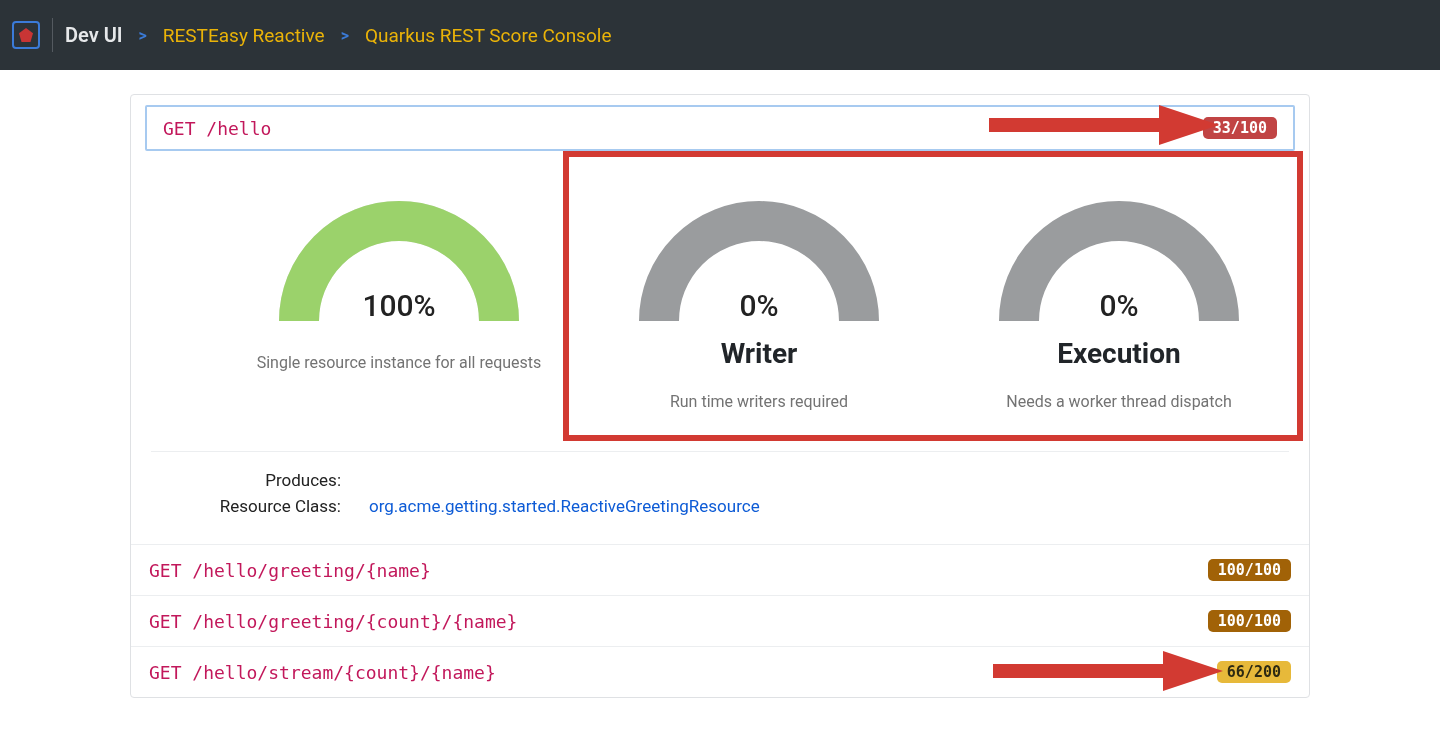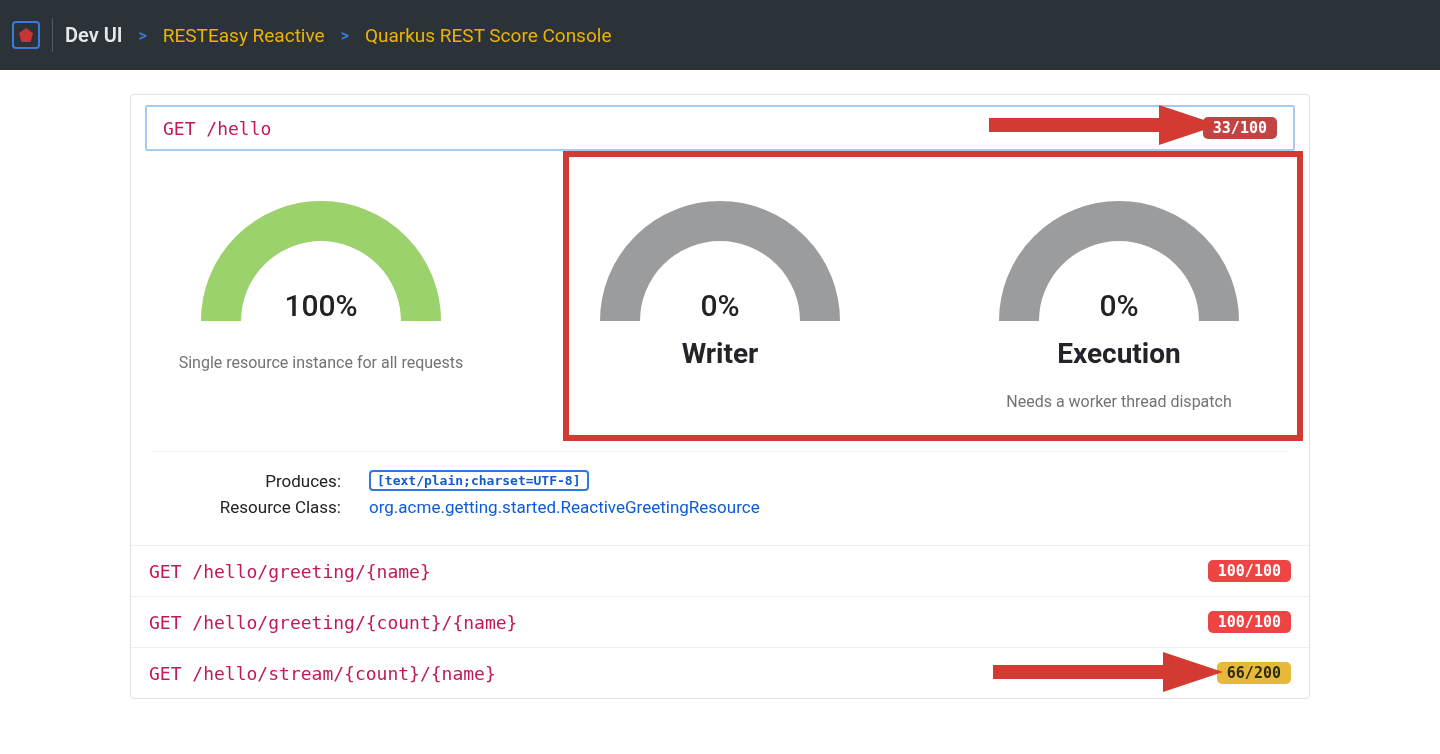--- a/index.html
+++ b/index.html
@@ -79,30 +79,29 @@
   }
   .badge {
     font-family: SFMono-Regular, Menlo, Consolas, monospace;
     font-weight: 700;
     font-size: 15px;
     padding: 2px 10px;
     border-radius: 5px;
     color: #fff;
   }
   .badge.red    { background: #c14444; }
-  .badge.green  { background: #ef4444; }
+  .badge.green  { background: #a16207; }
   .badge.yellow { background: #e7b93a; color: #2d2a12; }
   .row-spacer { flex: 1; }
   
   .gauges {
     display: flex;
-    justify-content: space-between;
+    justify-content: flex-end;
     padding: 20px 10px 4px 10px;
     position: relative;
-    gap: 8px;
   }
   .gauge-card {
     width: 360px;
     text-align: center;
     padding: 10px 6px 26px 6px;
   }
   .gauge-card .gauge-svg { display: block; margin: 0 auto; }
   .gauge-title {
     font-size: 28px;
     font-weight: 700;
@@ -200,37 +199,37 @@
       <div class="gauge-sub">Single resource instance for all requests</div>
     </div>
 
     <div class="gauge-card">
       <svg class="gauge-svg" width="280" height="150" viewBox="0 0 280 150">
         <path d="M40 140 A100 100 0 0 1 240 140" fill="none" stroke="#9a9c9e" stroke-width="40"></path>
         <path id="arc1" d="M40 140 A100 100 0 0 1 240 140" fill="none" stroke-width="40" stroke="#9a9c9e" stroke-dasharray="0 314.1592653589793"></path>
         <text x="140" y="135" text-anchor="middle" class="gauge-val">0%</text>
       </svg>
       <div class="gauge-title">Writer</div>
+      <div class="gauge-sub">Run time writers required</div>
     </div>
 
     <div class="gauge-card">
       <svg class="gauge-svg" width="280" height="150" viewBox="0 0 280 150">
         <path d="M40 140 A100 100 0 0 1 240 140" fill="none" stroke="#9a9c9e" stroke-width="40"></path>
         <path id="arc2" d="M40 140 A100 100 0 0 1 240 140" fill="none" stroke-width="40" stroke="#9a9c9e" stroke-dasharray="0 314.1592653589793"></path>
         <text x="140" y="135" text-anchor="middle" class="gauge-val">0%</text>
       </svg>
       <div class="gauge-title">Execution</div>
       <div class="gauge-sub">Needs a worker thread dispatch</div>
     </div>
   </div>
 
   <div class="meta-block">
     <div class="meta-row">
       <div class="meta-label">Produces:</div>
-      <span class="produces-chip">[text/plain;charset=UTF-8]</span>
     </div>
     <div class="meta-row">
       <div class="meta-label">Resource Class:</div>
       <span class="class-link">org.acme.getting.started.ReactiveGreetingResource</span>
     </div>
   </div>
 
   <div class="endpoint-box endpoint-row collapsed" style="border-top:1px solid #eceef0;">
     <span class="endpoint-path">GET /hello/greeting/{name}</span>
     <div class="row-spacer"></div>

